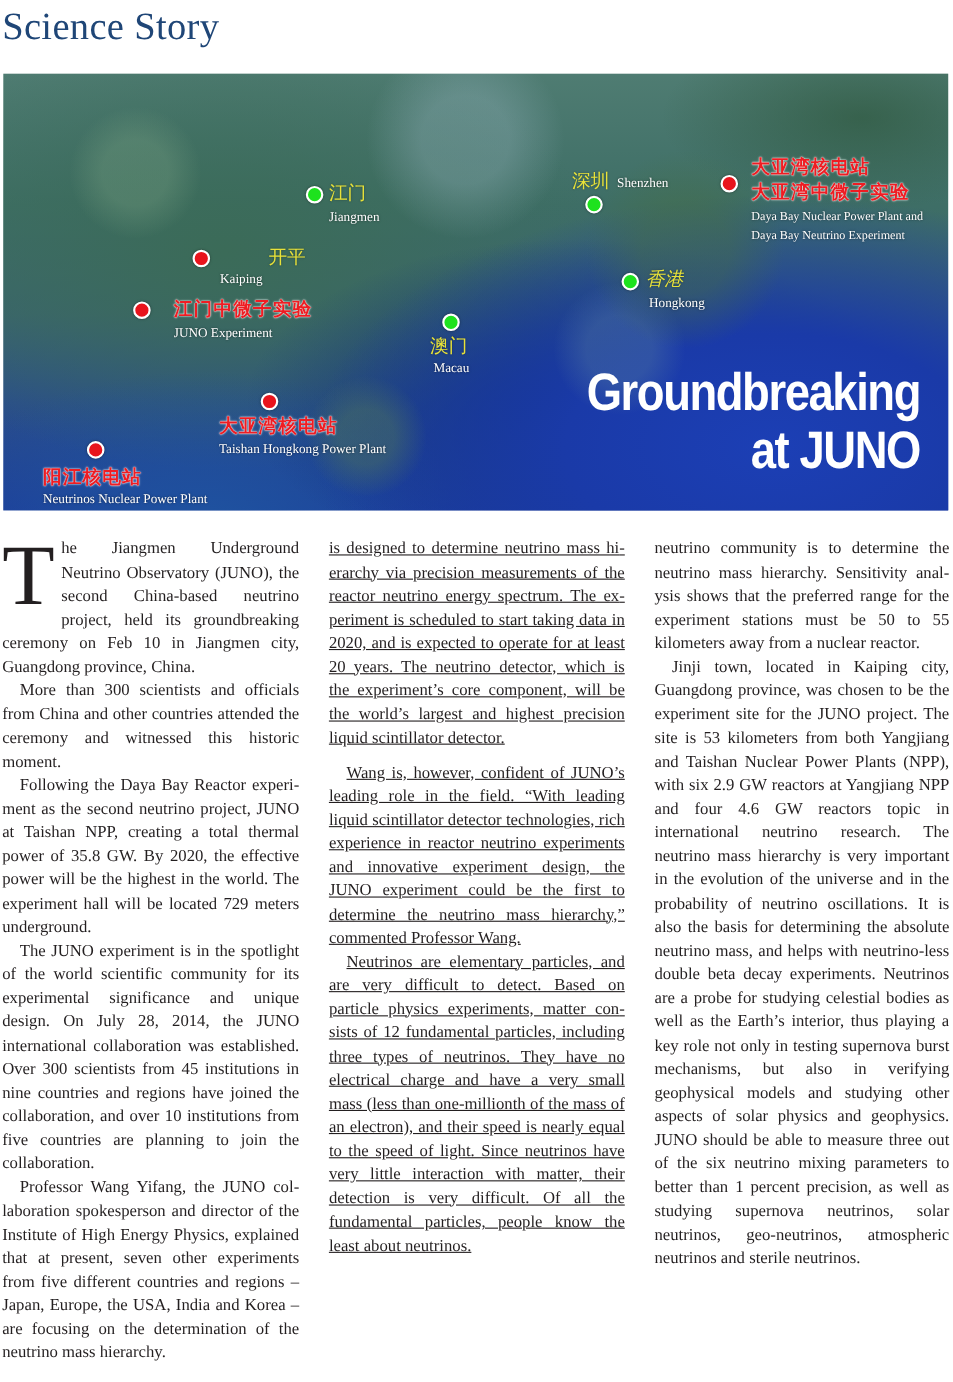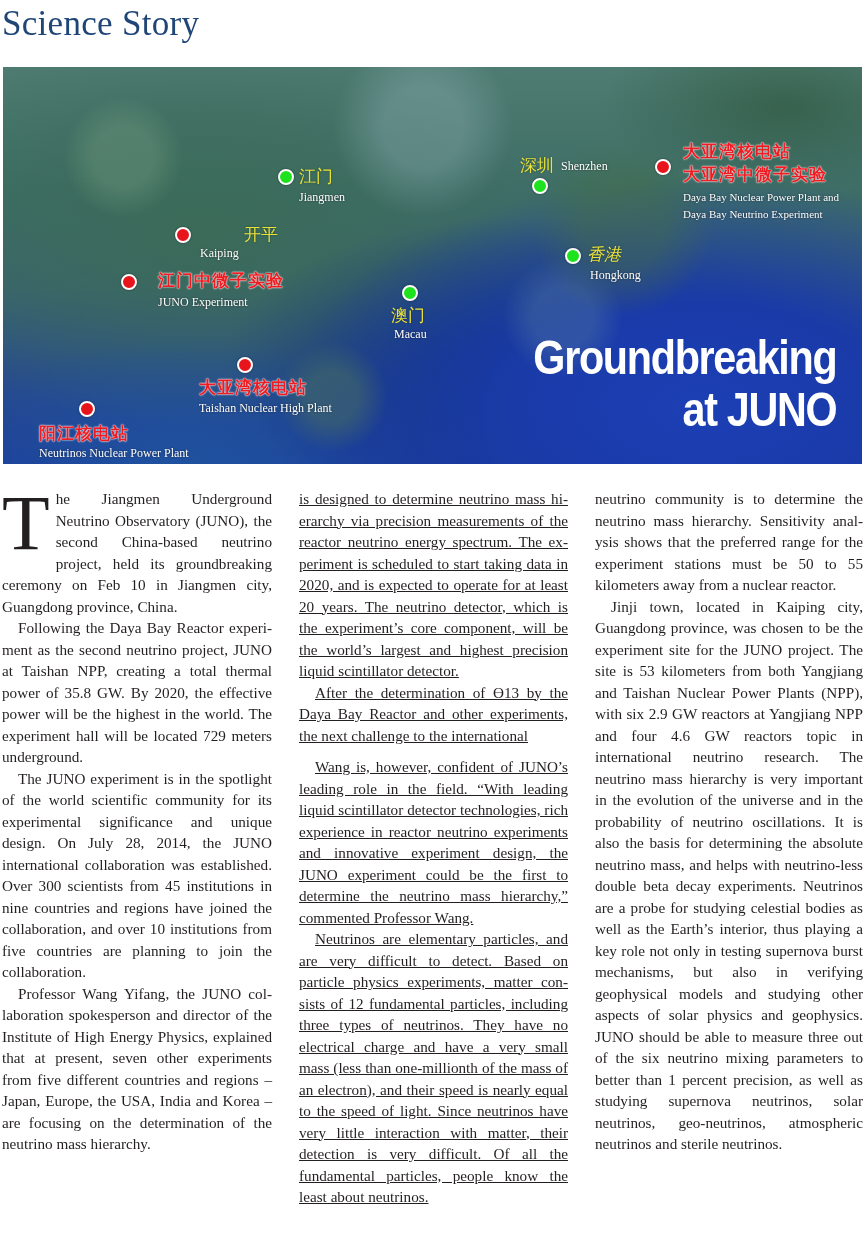--- a/index.html
+++ b/index.html
@@ -77,21 +77,21 @@
   <div class="marker red" style="left:172px;top:160px;"></div>
   <div class="lbl cn-y" style="left:193px;top:159px;margin-left:48px;">开平</div>
   <div class="lbl en" style="left:197px;top:180px;">Kaiping</div>
 
   <div class="marker red" style="left:118px;top:207px;"></div>
   <div class="lbl cn-r" style="left:155px;top:205px;">江门中微子实验</div>
   <div class="lbl en" style="left:155px;top:229px;">JUNO Experiment</div>
 
   <div class="marker red" style="left:234px;top:290px;"></div>
   <div class="lbl cn-r" style="left:196px;top:312px;">大亚湾核电站</div>
-  <div class="lbl en" style="left:196px;top:335px;">Taishan Nuclear High Plant</div>
+  <div class="lbl en" style="left:196px;top:335px;">Taishan Hongkong Power Plant</div>
 
   <div class="marker red" style="left:76px;top:334px;"></div>
   <div class="lbl cn-r" style="left:36px;top:358px;">阳江核电站</div>
   <div class="lbl en" style="left:36px;top:380px;">Neutrinos Nuclear Power Plant</div>
 
   <div class="marker green" style="left:399px;top:218px;"></div>
   <div class="lbl cn-y" style="left:388px;top:240px;">澳门</div>
   <div class="lbl en" style="left:391px;top:261px;">Macau</div>
 
   <div class="marker green" style="left:529px;top:111px;"></div>
@@ -109,28 +109,28 @@
   <div class="lbl en" style="left:680px;top:142px;font-size:11px;">Daya Bay Neutrino Experiment</div>
 
   <div class="headline">
     <div>Groundbreaking</div>
     <div>at JUNO</div>
   </div>
 </div>
 
 <div class="col col1">
   <p class="noindent"><span class="dropcap">T</span><span>he Jiangmen Underground Neutrino Observatory (JUNO), the second China-based neu­trino project, held its groundbreaking ceremony on Feb 10 in Jiangmen city, Guangdong province, China.</span></p>
+  <p>More than 300 scientists and officials from China and other countries attended the ceremony and witnessed this historic moment.</p>
   <p>Following the Daya Bay Reactor experi­ment as the second neutrino project, JUNO at Taishan NPP, creating a total thermal power of 35.8 GW. By 2020, the effective power will be the highest in the world. The experiment hall will be located 729 meters underground.</p>
   <p>The JUNO experiment is in the spot­light of the world scientific community for its experimental significance and unique design. On July 28, 2014, the JUNO international collaboration was established. Over 300 scientists from 45 institutions in nine countries and regions have joined the collaboration, and over 10 institutions from five countries are planning to join the collaboration.</p>
   <p>Professor Wang Yifang, the JUNO col­laboration spokesperson and director of the Institute of High Energy Physics, ex­plained that at present, seven other experi­ments from five different countries and re­gions – Japan, Europe, the USA, India and Korea – are focusing on the determination of the neutrino mass hierarchy.</p>
 </div>
 
 <div class="col col2">
   <p class="noindent">is designed to determine neutrino mass hi­erarchy via precision measurements of the reactor neutrino energy spectrum. The ex­periment is scheduled to start taking data in 2020, and is expected to operate for at least 20 years. The neutrino detector, which is the experiment’s core component, will be the world’s largest and highest precision liq­uid scintillator detector.</p>
-  <p>After the determination of Ɵ13 by the Daya Bay Reactor and other experiments, the next challenge to the international</p>
   <p class="gap">Wang is, however, confident of JUNO’s leading role in the field. “With leading liquid scintillator detector technologies, rich experience in reactor neutrino ex­periments and innovative experiment design, the JUNO experiment could be the first to determine the neutrino mass hierarchy,” commented Professor Wang.</p>
   <p>Neutrinos are elementary particles, and are very difficult to detect. Based on particle physics experiments, matter con­sists of 12 fundamental particles, includ­ing three types of neutrinos. They have no electrical charge and have a very small mass (less than one-millionth of the mass of an electron), and their speed is nearly equal to the speed of light. Since neutri­nos have very little interaction with mat­ter, their detection is very difficult. Of all the fundamental particles, people know the least about neutrinos.</p>
 </div>
 
 <div class="col col3">
   <p class="noindent">neutrino community is to determine the neutrino mass hierarchy. Sensitivity anal­ysis shows that the preferred range for the experiment stations must be 50 to 55 kilometers away from a nuclear reactor.</p>
   <p>Jinji town, located in Kaiping city, Guangdong province, was chosen to be the experiment site for the JUNO proj­ect. The site is 53 kilometers from both Yangjiang and Taishan Nuclear Power Plants (NPP), with six 2.9 GW reactors at Yangjiang NPP and four 4.6 GW reactors topic in international neutrino research. The neutrino mass hierarchy is very im­portant in the evolution of the universe and in the probability of neutrino oscil­lations. It is also the basis for determin­ing the absolute neutrino mass, and helps with neutrino-less double beta decay experiments. Neutrinos are a probe for studying celestial bodies as well as the Earth’s interior, thus playing a key role not only in testing supernova burst mecha­nisms, but also in verifying geophysical models and studying other aspects of so­lar physics and geophysics. JUNO should be able to measure three out of the six neutrino mixing parameters to better than 1 percent precision, as well as study­ing supernova neutrinos, solar neutrinos, geo-neutrinos, atmospheric neutrinos and sterile neutrinos.</p>
 </div>
 
 </body></html>

